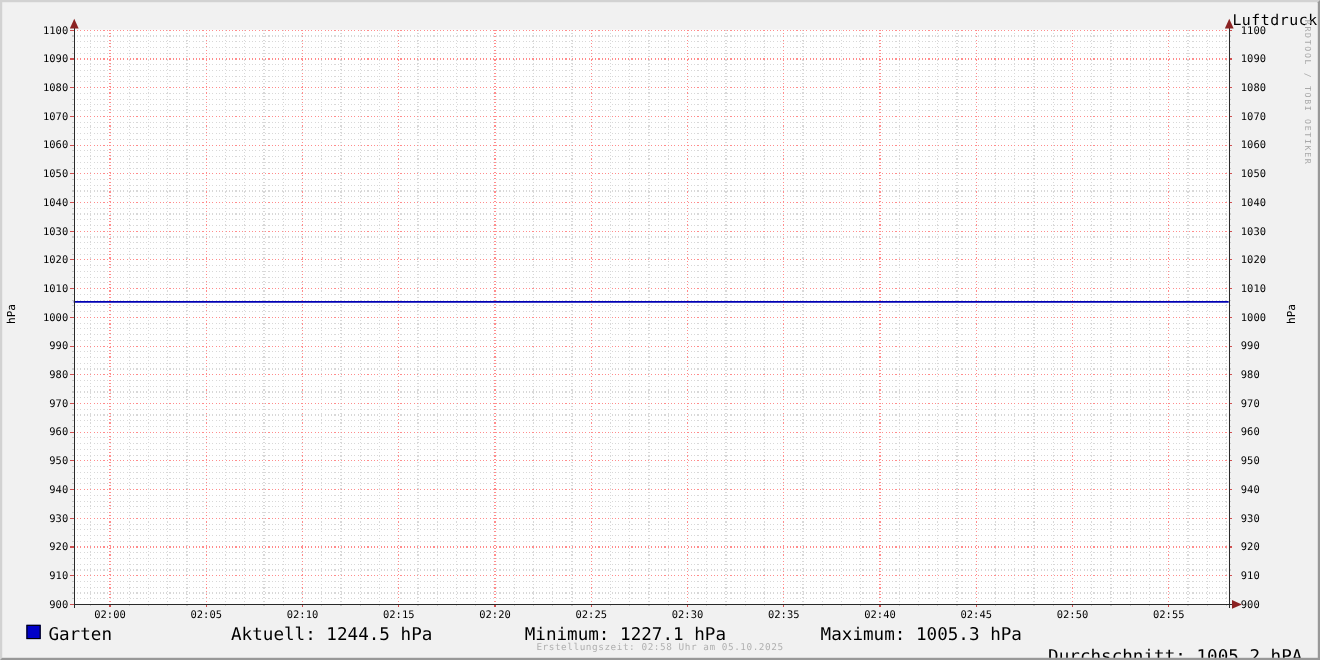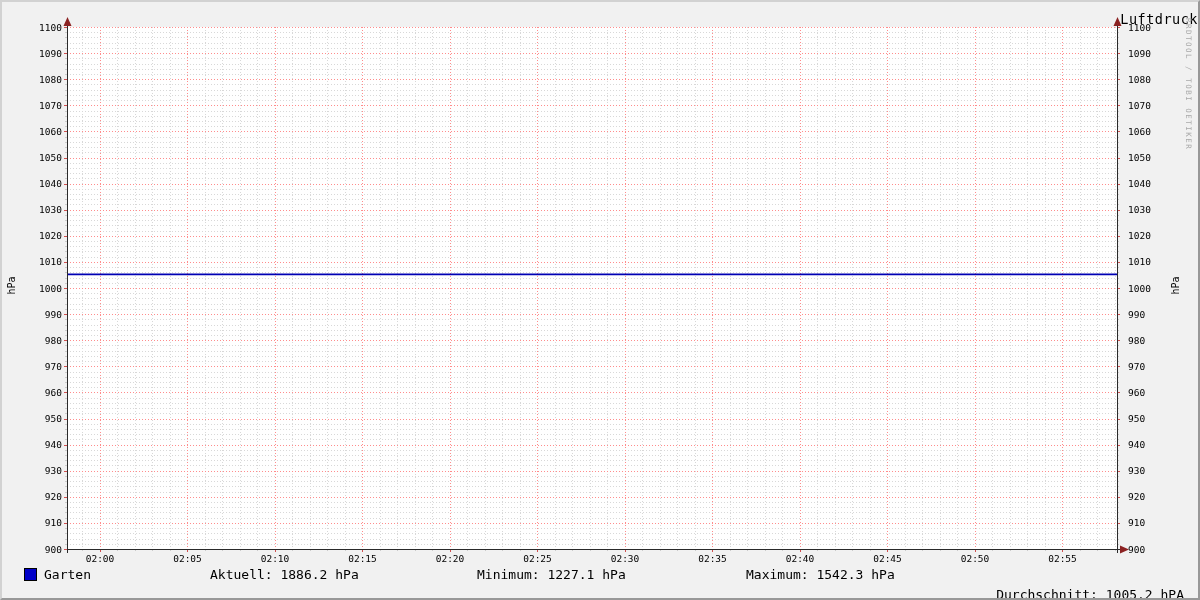--- a/index.html
+++ b/index.html
@@ -18,21 +18,21 @@
   .yunit{
     position:absolute;width:34px;text-align:center;font-size:10px;color:#000;
     transform:rotate(-90deg);
   }
   .yunit-left{left:-8px;top:278px;}
   .yunit-right{left:1156px;top:278px;}
   .watermark{
     position:absolute;top:16px;right:5px;
     writing-mode:vertical-rl;font-size:7.5px;letter-spacing:1.5px;color:#a9a9a9;
   }
-  .legend-item{position:absolute;top:565px;font-size:13px;color:#000;white-space:pre;}
+  .legend-item{position:absolute;top:565px;font-size:16px;color:#000;white-space:pre;}
   .swatch{position:absolute;left:22px;top:566px;width:11px;height:11px;border:1px solid #000;}
   .lg-name{left:42px;}
   .lg-akt{left:208px;}
   .lg-min{left:475px;}
   .lg-max{left:744px;}
   .lg-avg{right:14px;margin-top:20px;}
   .footer{
     position:absolute;top:582px;left:0;width:100%;text-align:center;
     font-size:8.5px;color:#b0b0b0;letter-spacing:0.5px;
   }
@@ -532,19 +532,20 @@
       <line x1="67.5" y1="553" x2="67.5" y2="21" stroke="#2a2a2a" stroke-width="1" shape-rendering="crispEdges"></line>
       <line x1="1117.5" y1="553" x2="1117.5" y2="21" stroke="#2a2a2a" stroke-width="1" shape-rendering="crispEdges"></line>
       <line x1="67" y1="549.5" x2="1123" y2="549.5" stroke="#2a2a2a" stroke-width="1" shape-rendering="crispEdges"></line>
       <polygon points="67.5,17 63.5,26 71.5,26" fill="#8b2222"></polygon>
       <polygon points="1117.5,17 1113.5,26 1121.5,26" fill="#8b2222"></polygon>
       <polygon points="1129,549.5 1120,545.5 1120,553.5" fill="#8b2222"></polygon>
     </svg>
 
   <span class="swatch" id="swatch" style="background: rgb(0, 0, 200);"></span>
   <span class="legend-item lg-name">Garten</span>
-  <span class="legend-item lg-akt">Aktuell: 1886.2 hPa</span>
+  <span class="legend-item lg-akt">Aktuell: 1244.5 hPa</span>
   <span class="legend-item lg-min">Minimum: 1227.1 hPa</span>
-  <span class="legend-item lg-max">Maximum: 1542.3 hPa</span>
+  <span class="legend-item lg-max">Maximum: 1005.3 hPa</span>
   <span class="legend-item lg-avg">Durchschnitt: 1005.2 hPA</span>
 
+  <div class="footer">Erstellungszeit: 02:58 Uhr am 05.10.2025</div>
 
 </div>
 
 </body></html>

